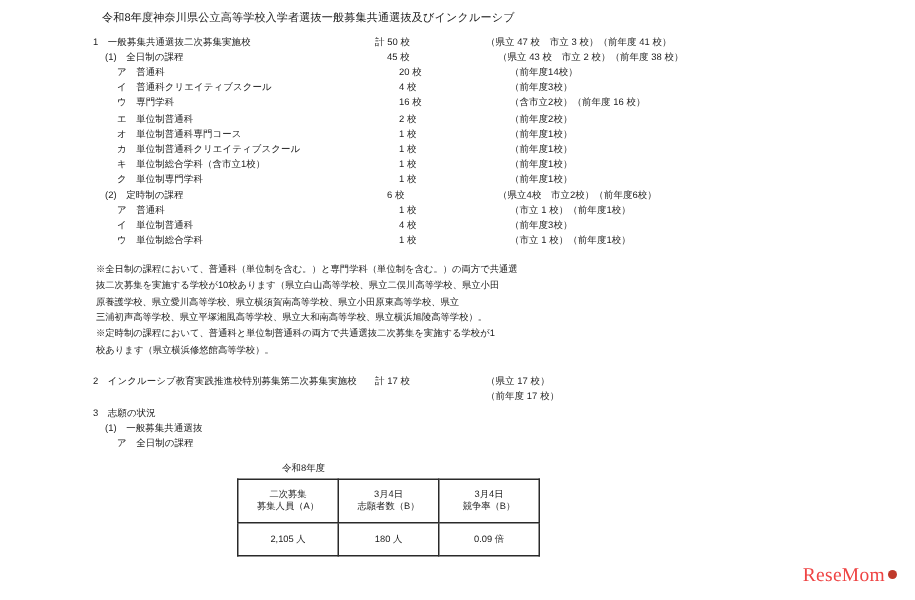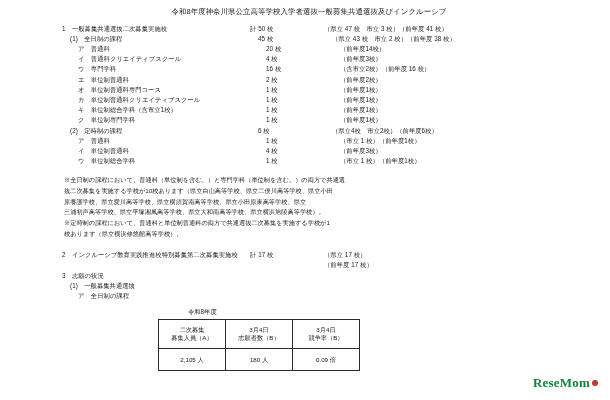--- a/index.html
+++ b/index.html
@@ -16,21 +16,21 @@
     position: relative;
   }
   .page {
     position: relative;
     width: 610px;
     height: 400px;
     box-sizing: border-box;
     padding: 7px 60px 0 62px;
   }
   .doc-title {
-    text-align: center;
+    text-align: left;
     font-size: 7.4px;
     line-height: 1.45;
     letter-spacing: 0.1px;
     margin: 0 0 6px 0;
     padding-left: 6px;
     font-weight: normal;
   }
   .doc-title div { white-space: nowrap; }
 
   .sec {
@@ -85,22 +85,22 @@
     white-space: nowrap;
   }
   table.data td.head { height: 22px; width: 62px; }
   table.data td.val { height: 15px; }
 
   .watermark {
     position: absolute;
     right: 12px;
     bottom: 9px;
     font-size: 13px;
-    font-weight: bold;
-    color: #15803d;
+    font-weight: normal;
+    color: #ef4444;
     letter-spacing: 0.2px;
     font-family: "Liberation Serif", serif;
   }
   .watermark .dot {
     display: inline-block;
     width: 6px; height: 6px;
     border-radius: 50%;
     background: #c0392b;
     margin-left: 2px;
     vertical-align: 1px;

